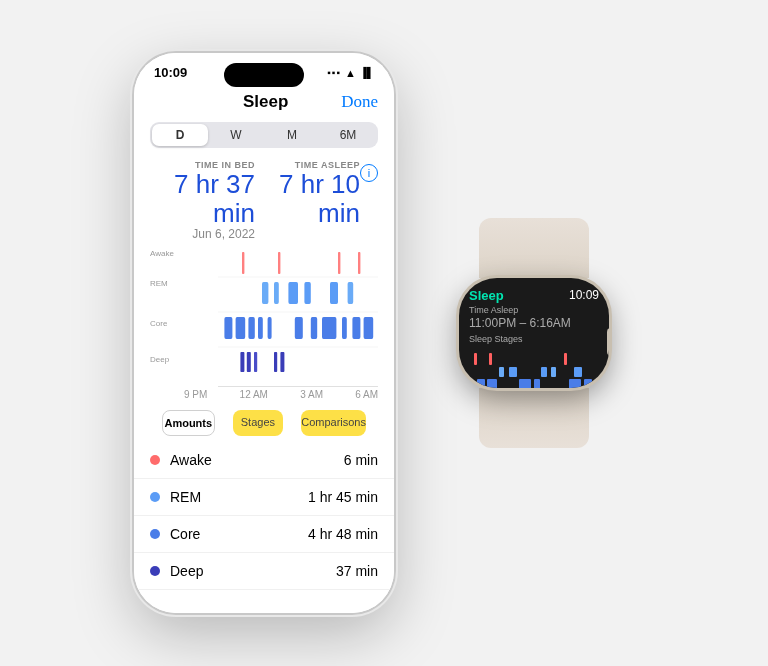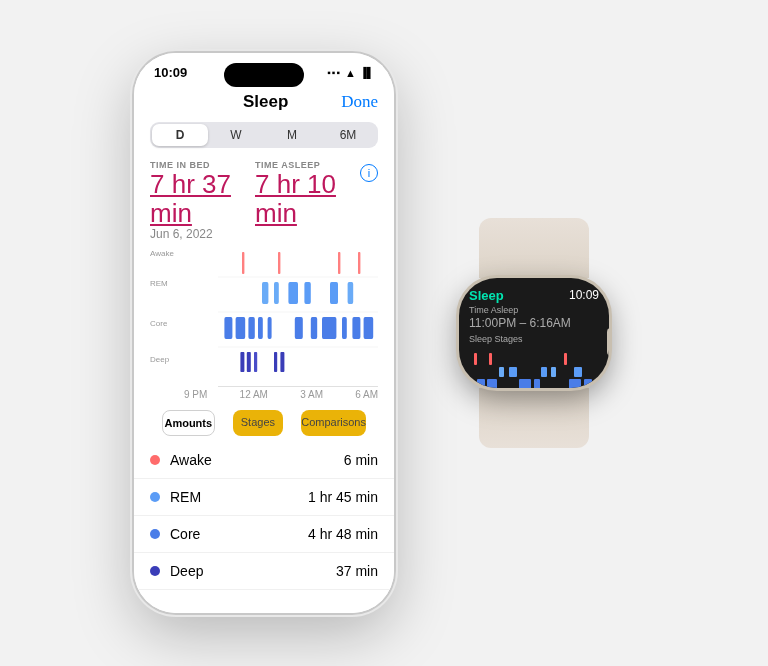--- a/index.html
+++ b/index.html
@@ -119,34 +119,34 @@
 
     
     .stats-row {
       display: flex;
       align-items: flex-start;
       padding: 6px 16px 4px 16px;
       flex-shrink: 0;
     }
     .stat-block {
       flex: 1;
+      text-align: right;
     }
     .stat-label {
       font-size: 9px;
       font-weight: 600;
       color: #888;
       text-transform: uppercase;
       letter-spacing: 0.5px;
     }
     .stat-value {
       font-size: 26px;
       font-weight: 300;
-      color: #be185d;
+      color: #1d4ed8;
       line-height: 1.1;
-      text-decoration: underline;
     }
     .stat-date {
       font-size: 12px;
       color: #888;
     }
     .info-icon {
       width: 18px;
       height: 18px;
       border: 1.5px solid #007AFF;
       border-radius: 50%;
@@ -216,21 +216,21 @@
       border-radius: 8px;
       cursor: pointer;
     }
     .tab-btn.active {
       background: #fff;
       border: 1px solid #d0d0d0;
       font-weight: 600;
       color: #000;
     }
     .tab-btn.inactive {
-      background: #eab308;
+      background: #fde047;
       color: #444;
     }
 
     
     .sleep-list {
       flex: 1;
       overflow: hidden;
     }
     .sleep-item {
       display: flex;

